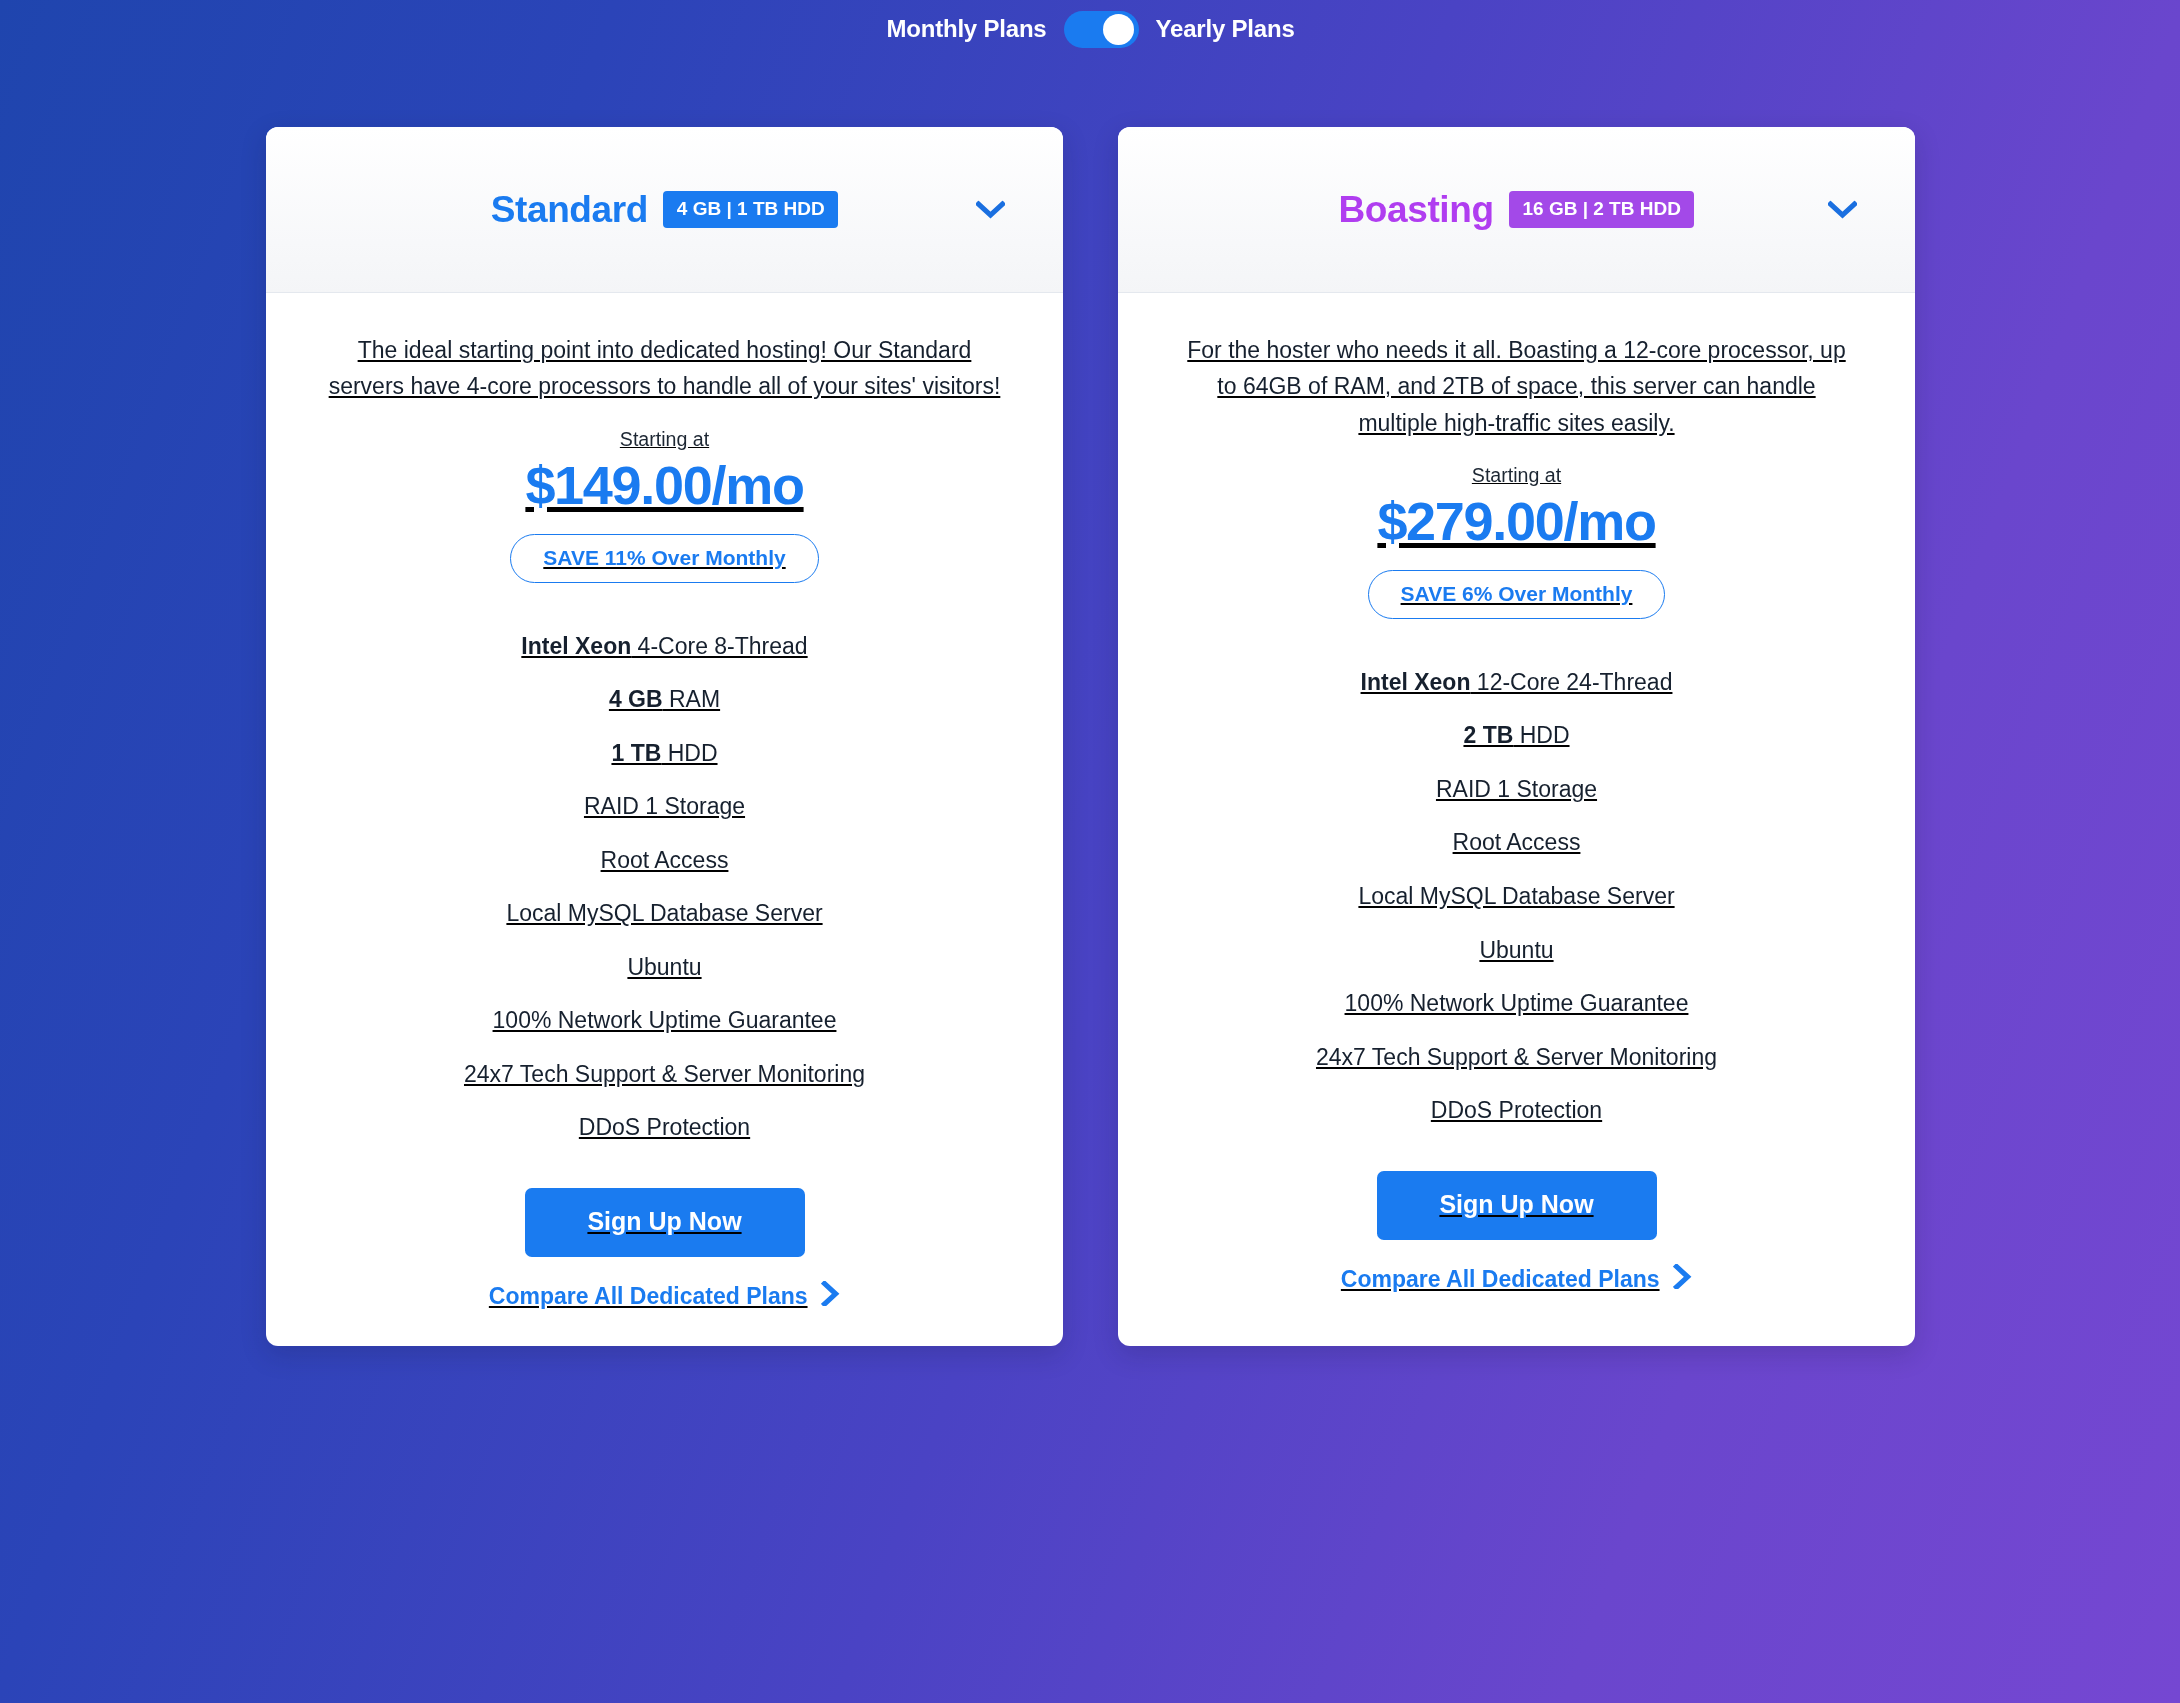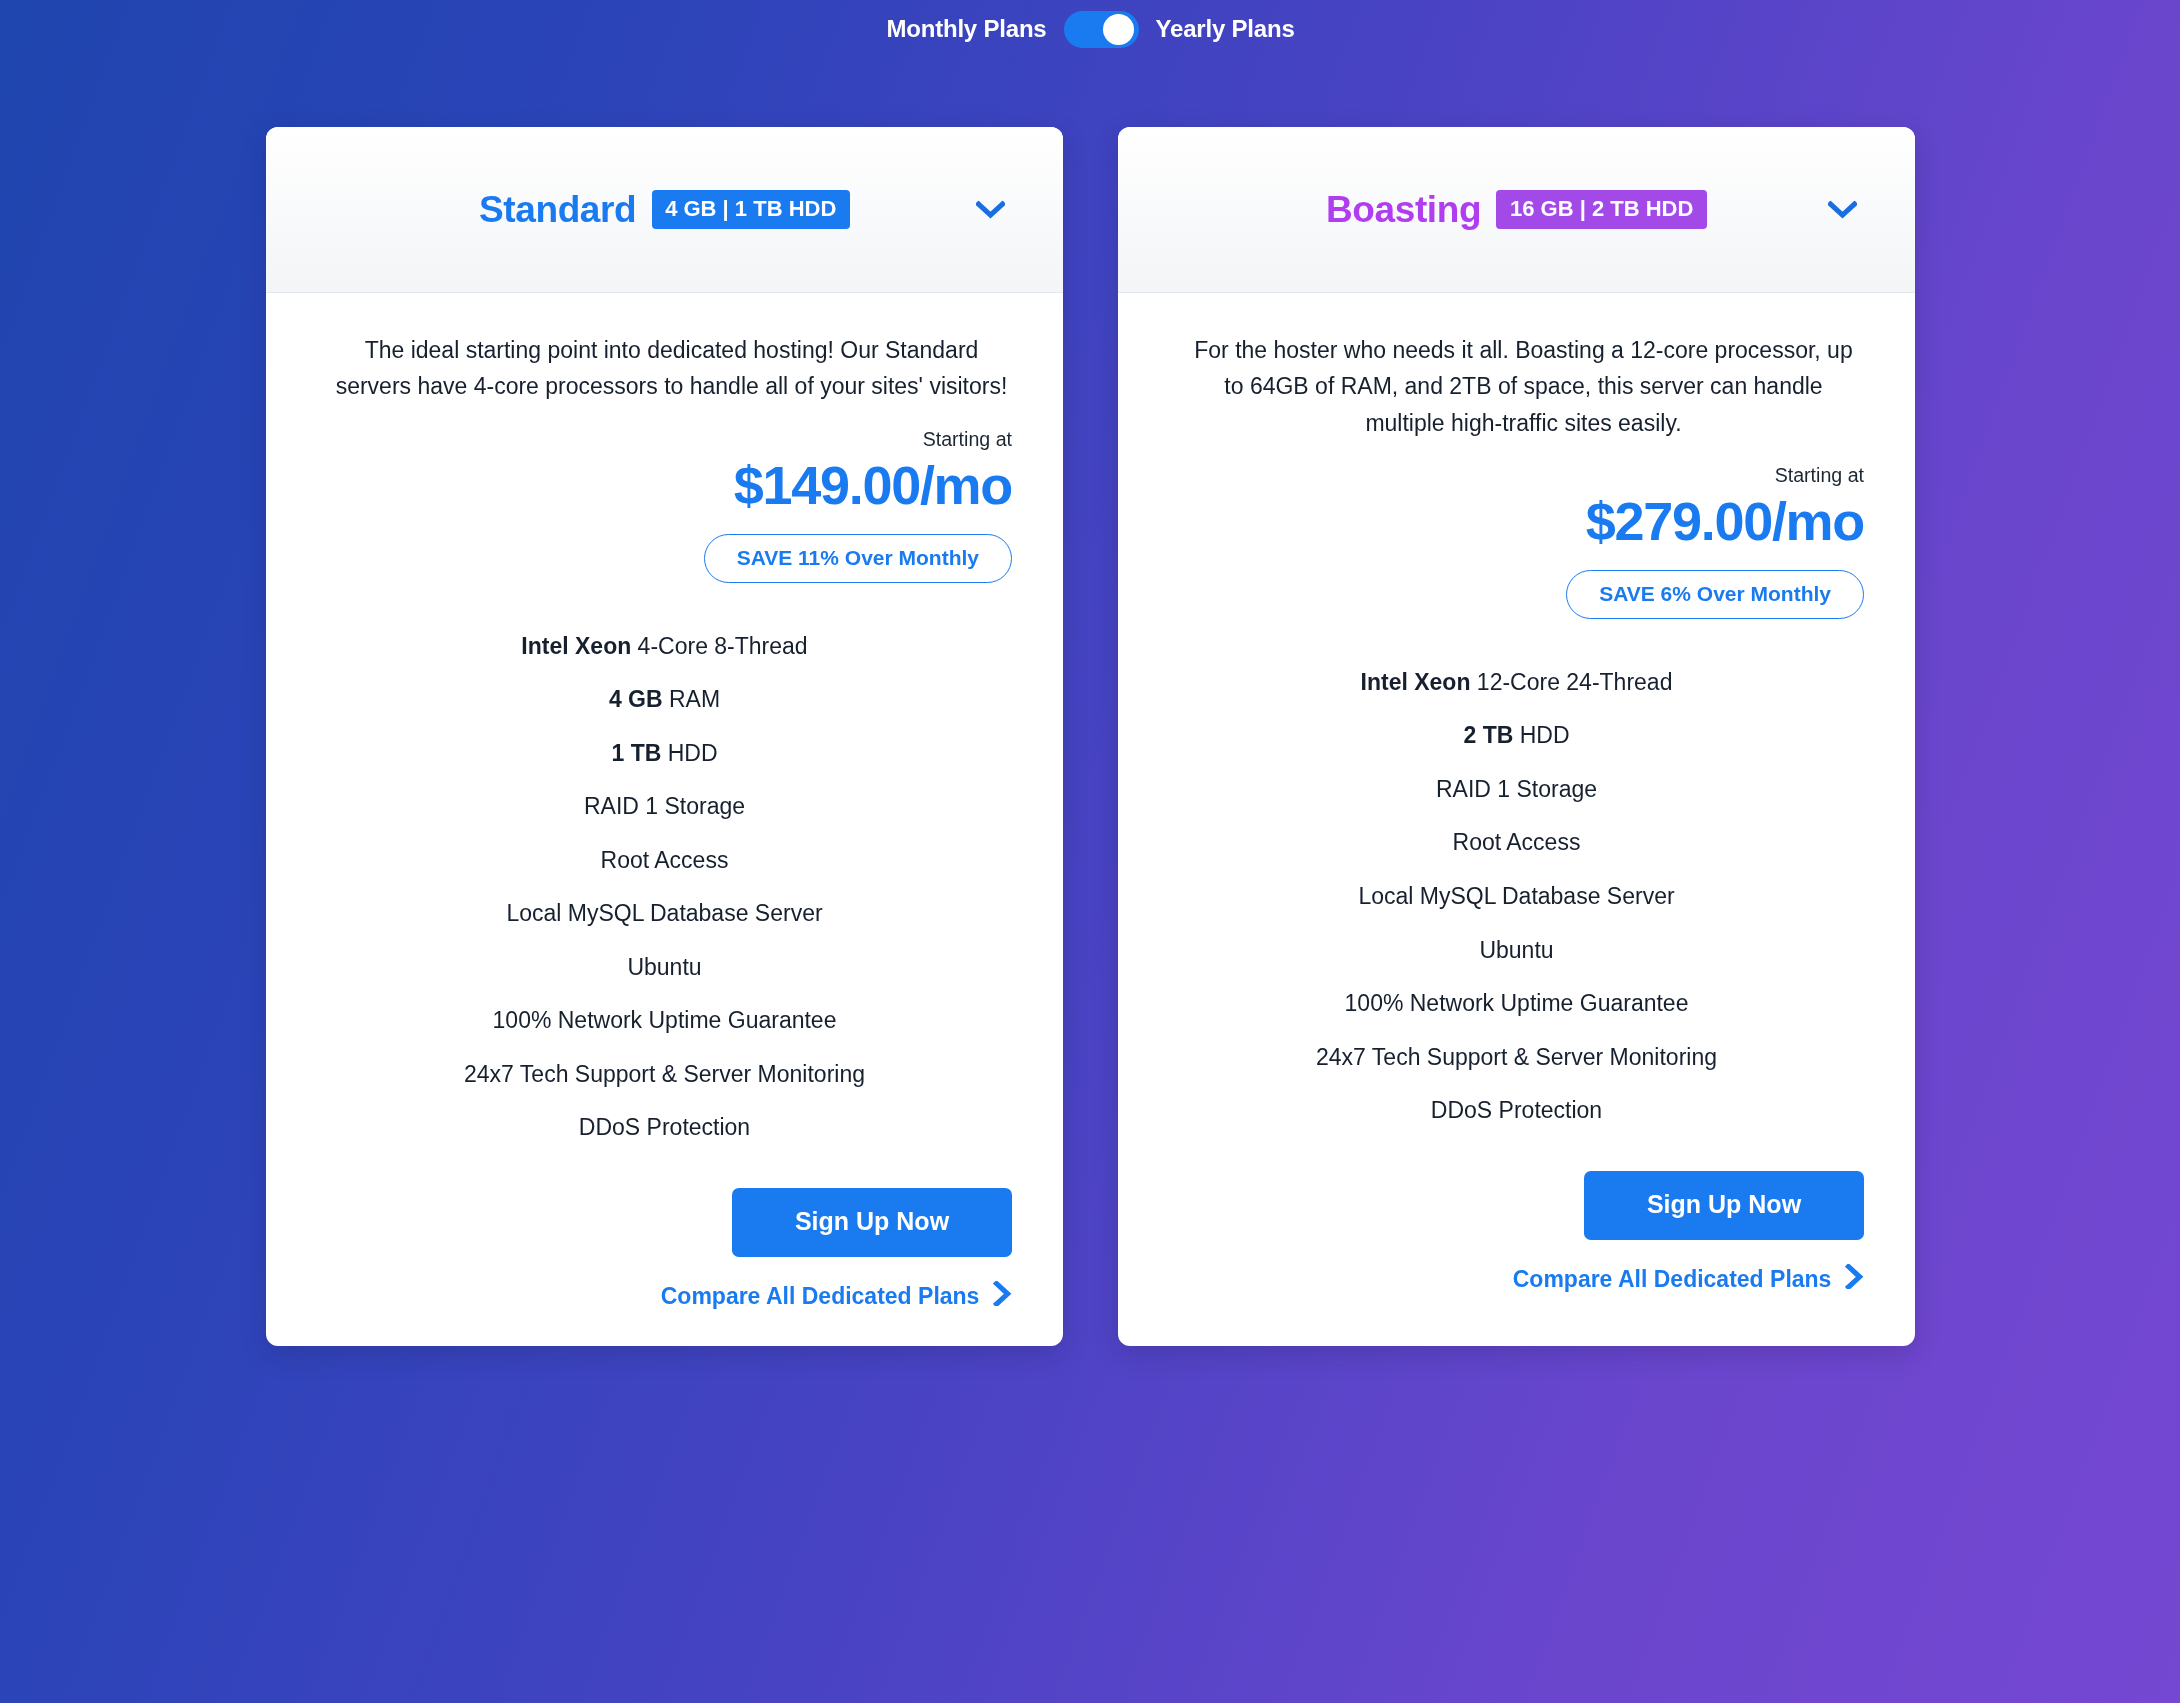--- a/index.html
+++ b/index.html
@@ -87,21 +87,21 @@
   .plan-title {
     font-size: 37px;
     font-weight: bold;
     letter-spacing: -0.4px;
   }
   .plan-title.blue { color: #1a7bf0; }
   .plan-title.purple { color: #b03df0; }
 
   .plan-badge {
     color: #ffffff;
-    font-size: 22px;
+    font-size: 19px;
     font-weight: bold;
     padding: 7.7px 13.6px 9.4px 13.6px;
     border-radius: 4px;
     white-space: nowrap;
     line-height: 1;
   }
   .plan-badge.blue { background: #1a7bf0; }
   .plan-badge.purple { background: #a349e8; }
 
   .chevron {
@@ -110,22 +110,23 @@
     top: 50%;
     transform: translateY(-50%);
     cursor: pointer;
     line-height: 0;
   }
 
   .card-body {
     padding: 39px 51px 0 51px;
     display: flex;
     flex-direction: column;
-    align-items: flex-end;
+    align-items: center;
     flex: 1;
+    text-decoration: underline;
   }
 
   .plan-desc {
     font-size: 23px;
     line-height: 1.58;
     color: #16202e;
     text-align: center;
     max-width: 681px;
   }
 

